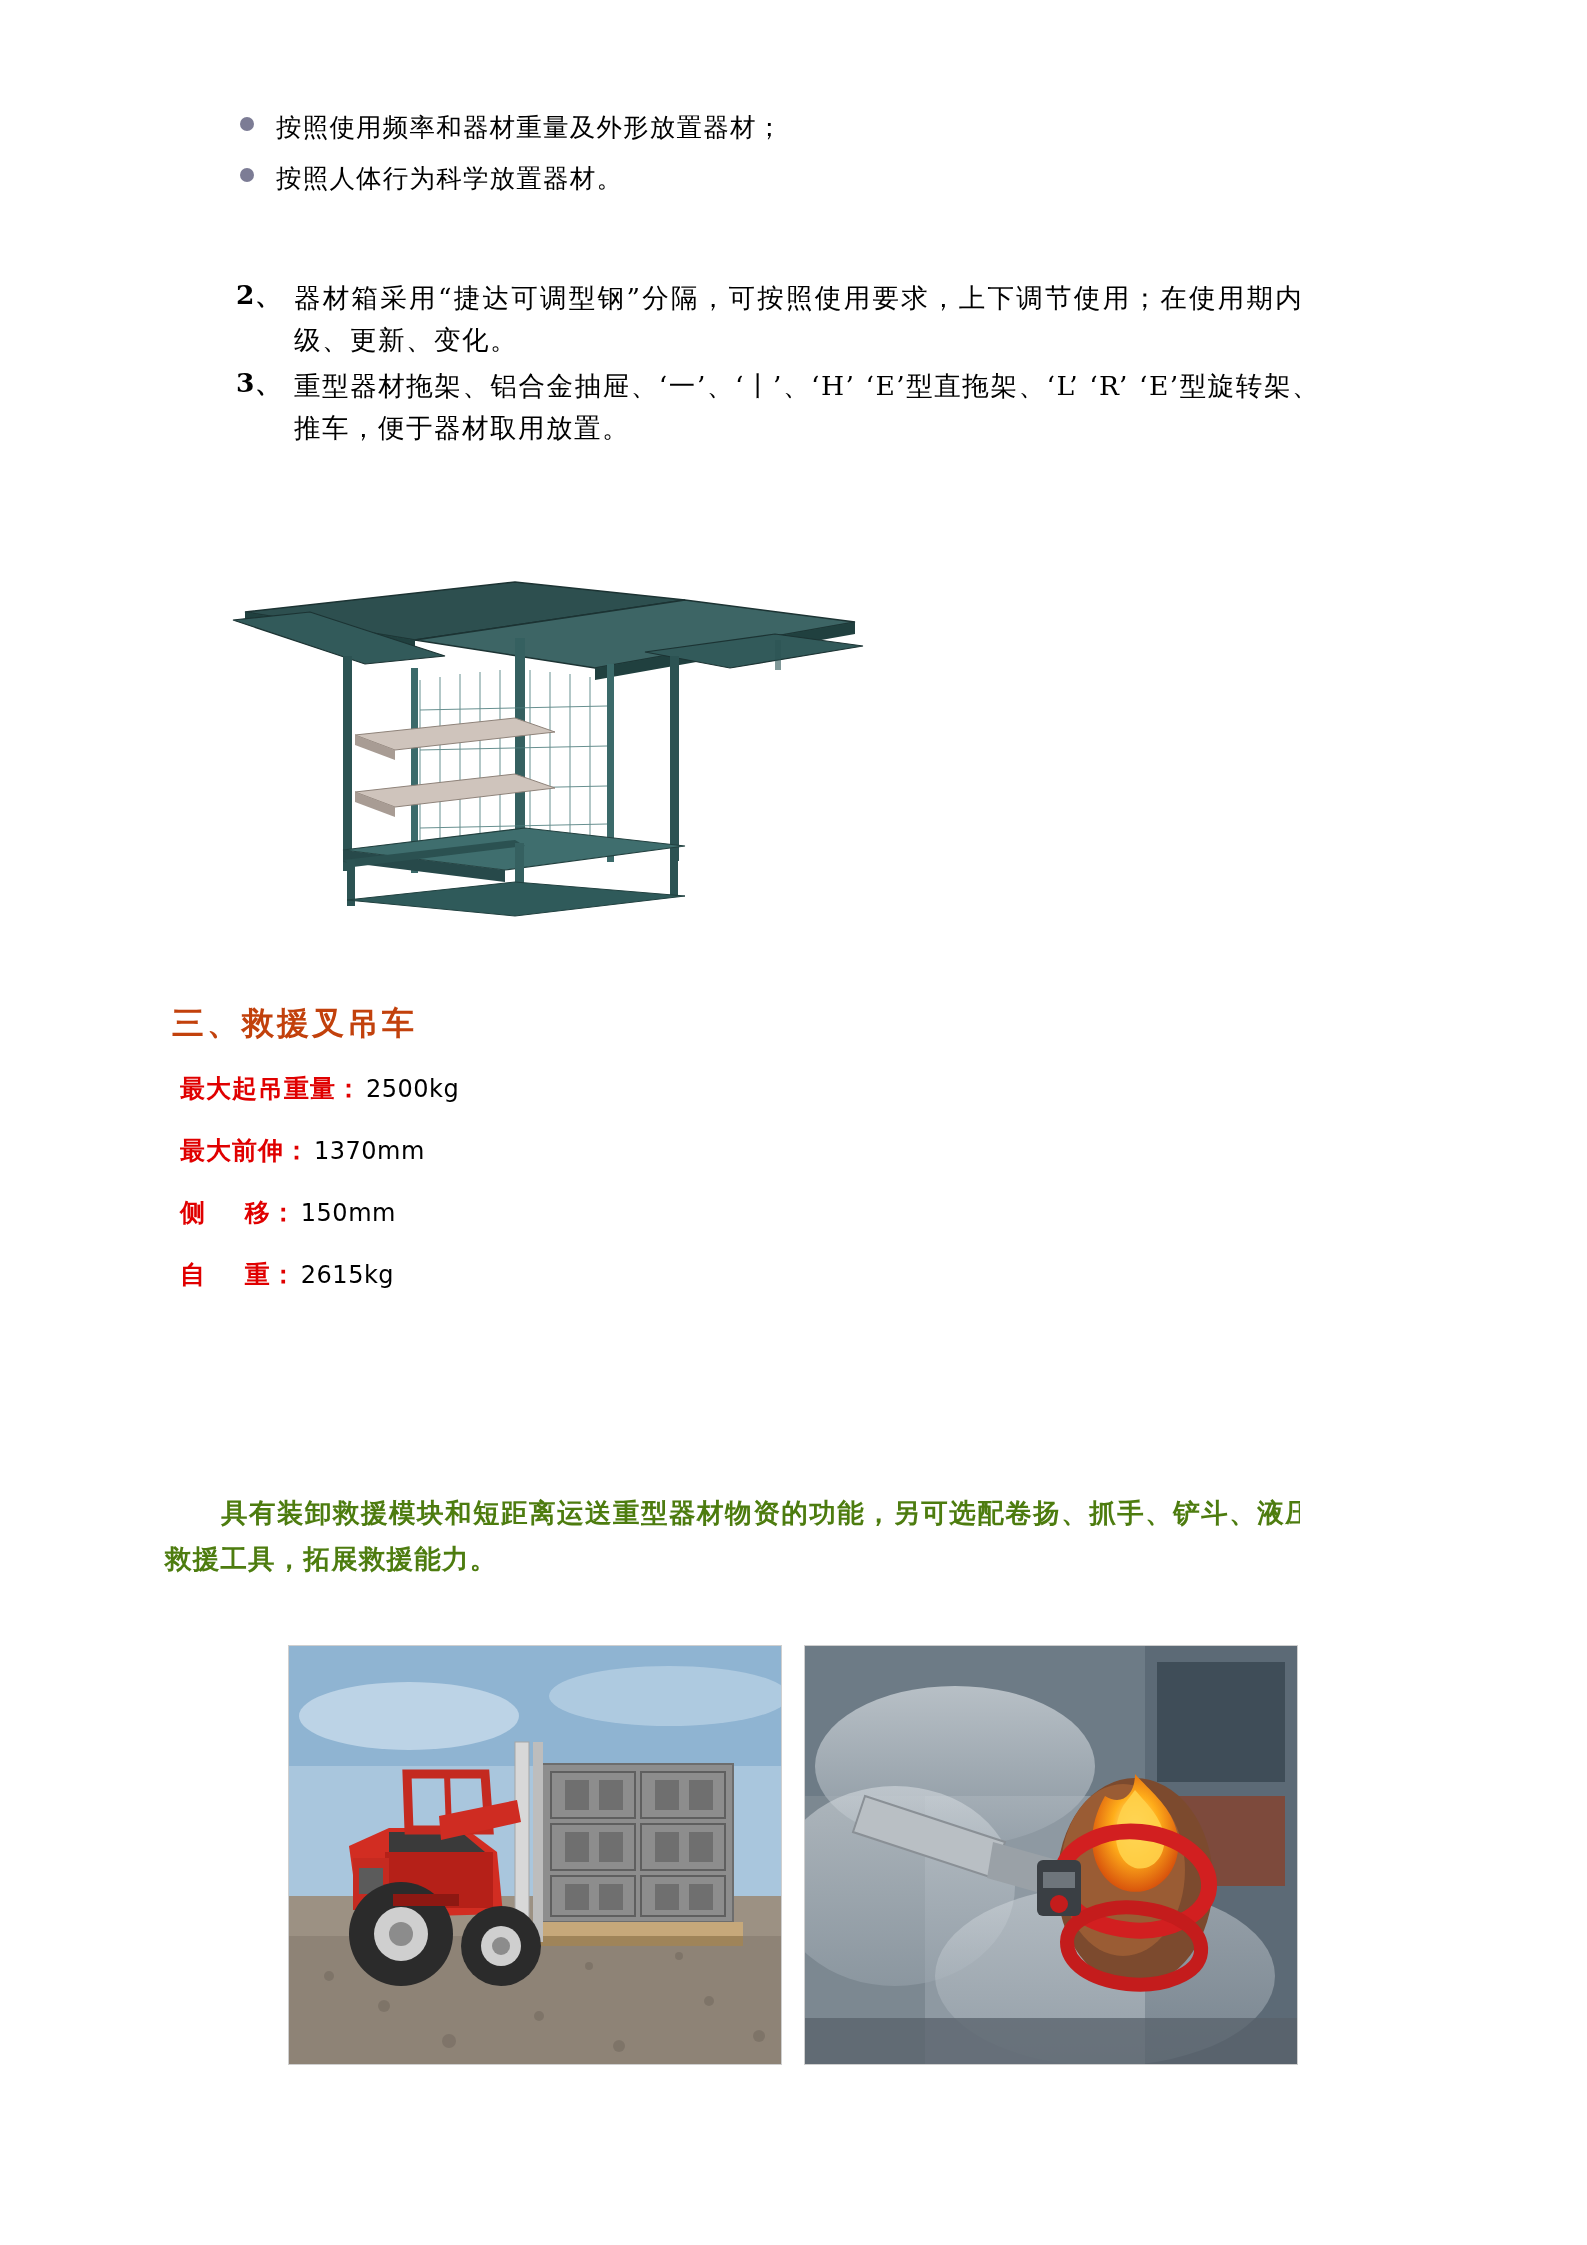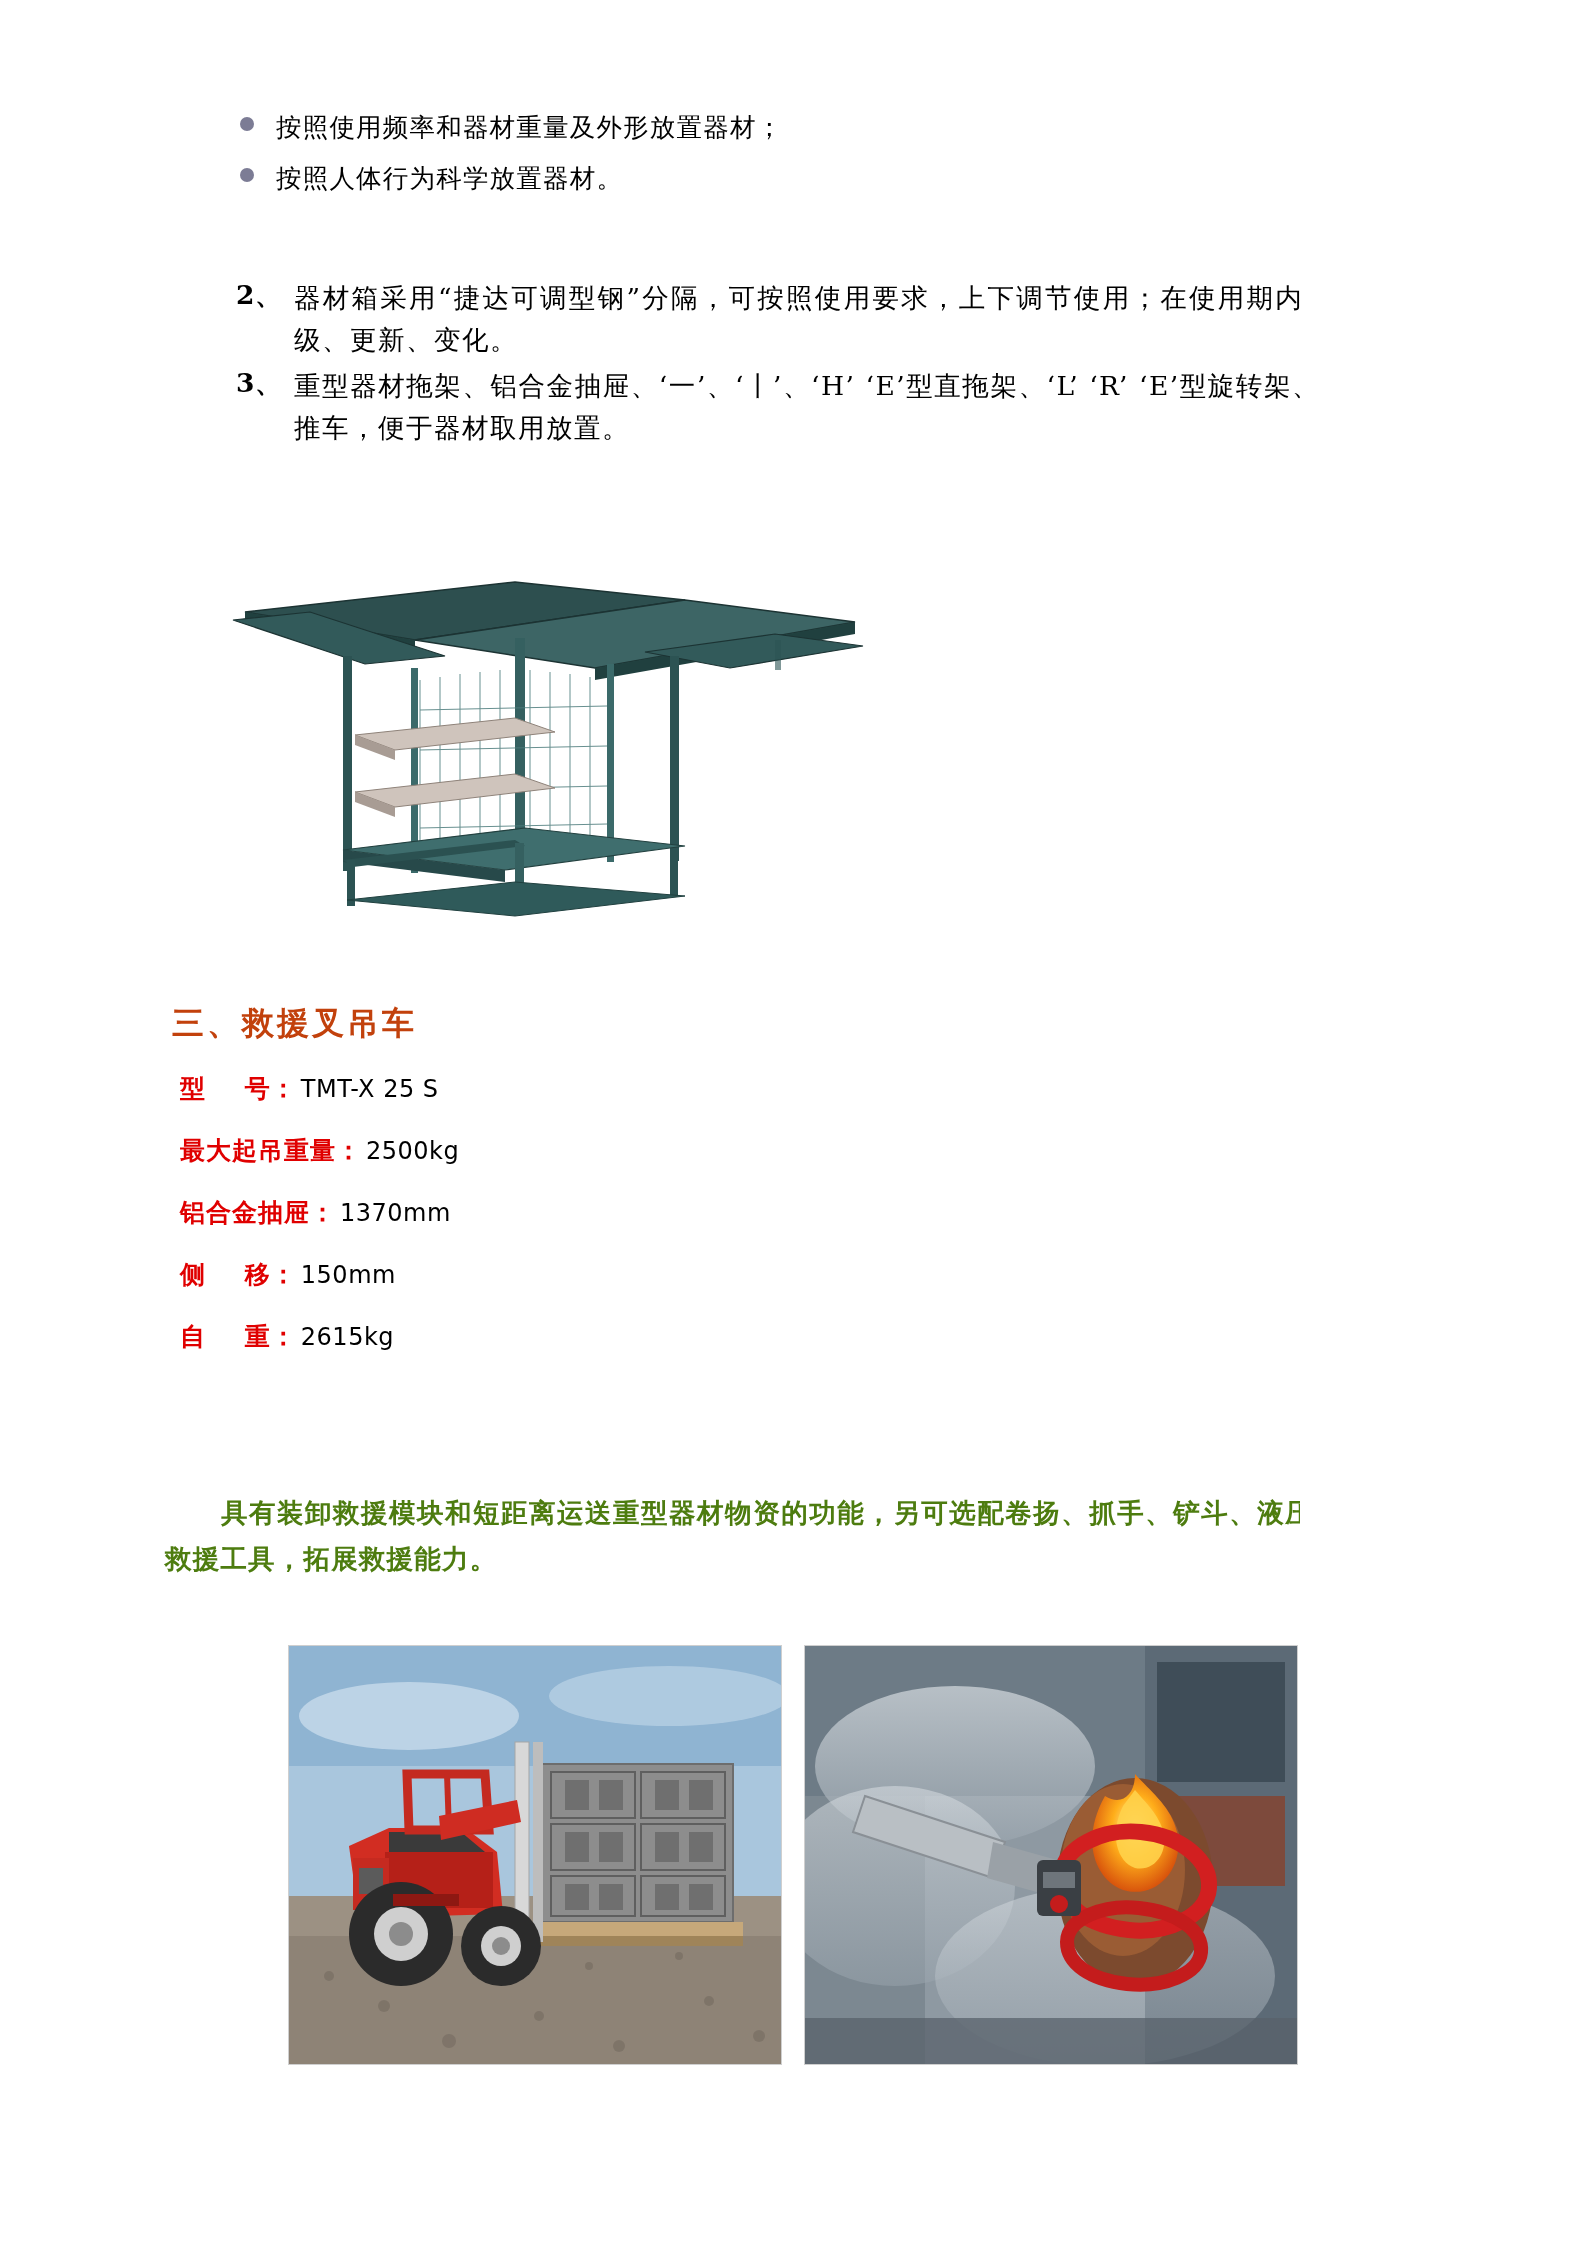--- a/index.html
+++ b/index.html
@@ -242,29 +242,25 @@
       <polygon points="132,340 300,322 470,336 300,356" fill="#2f5a5a" stroke="#20403f" stroke-width="1"></polygon>
 
       <rect x="560" y="80" width="6" height="30" fill="#2c5353" opacity="0.6"></rect>
     </svg>
   </div>
 
   <div class="section-heading">三、救援叉吊车</div>
 
   <div class="spec-list">
     <div class="spec-row">
-      <span class="spec-key">型    号：</span>
-      <span class="spec-val">TMT-X 25 S</span>
-    </div>
-    <div class="spec-row">
       <span class="spec-key">最大起吊重量：</span>
       <span class="spec-val">2500kg</span>
     </div>
     <div class="spec-row">
-      <span class="spec-key">铝合金抽屉：</span>
+      <span class="spec-key">最大前伸：</span>
       <span class="spec-val">1370mm</span>
     </div>
     <div class="spec-row">
       <span class="spec-key">侧    移：</span>
       <span class="spec-val">150mm</span>
     </div>
     <div class="spec-row">
       <span class="spec-key">自    重：</span>
       <span class="spec-val">2615kg</span>
     </div>

